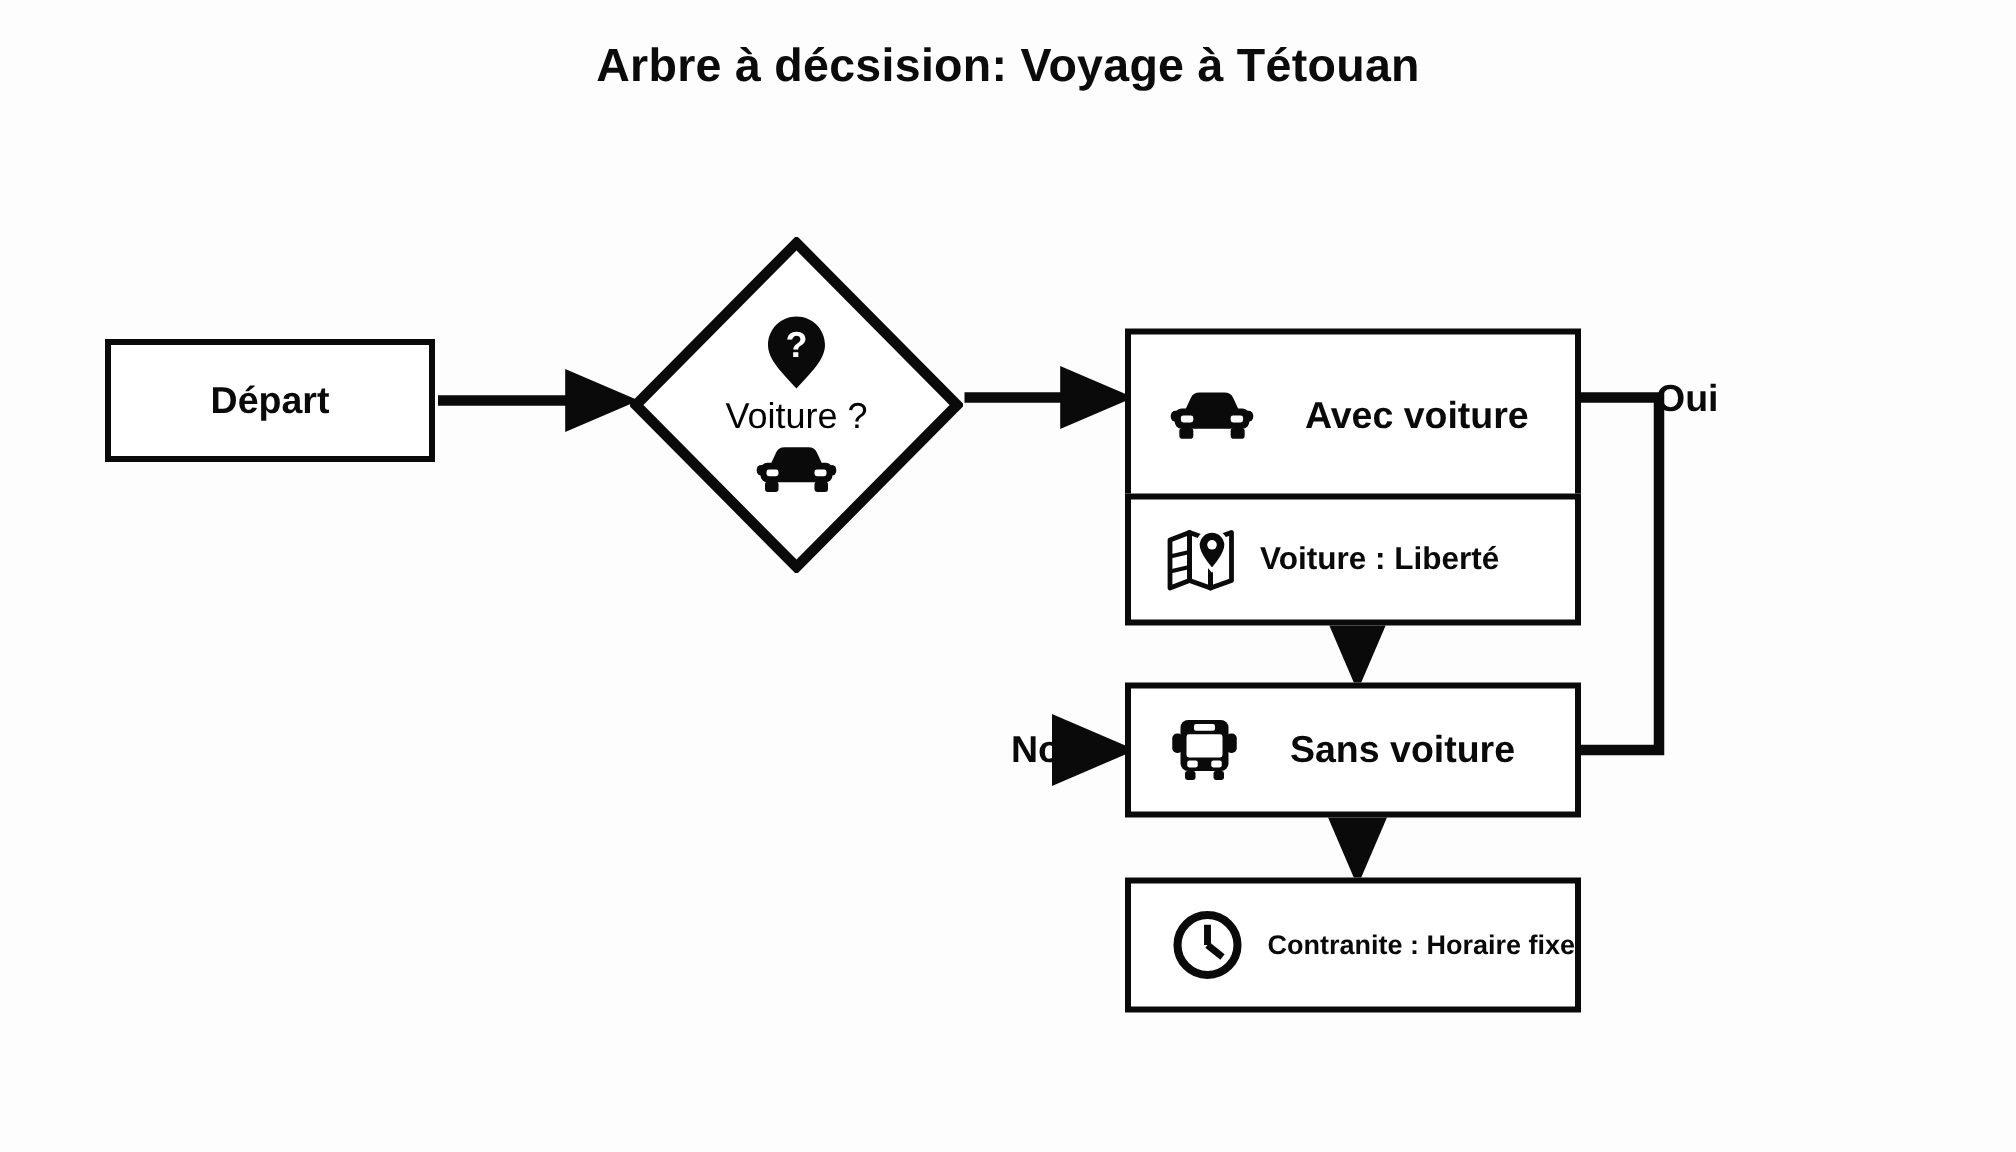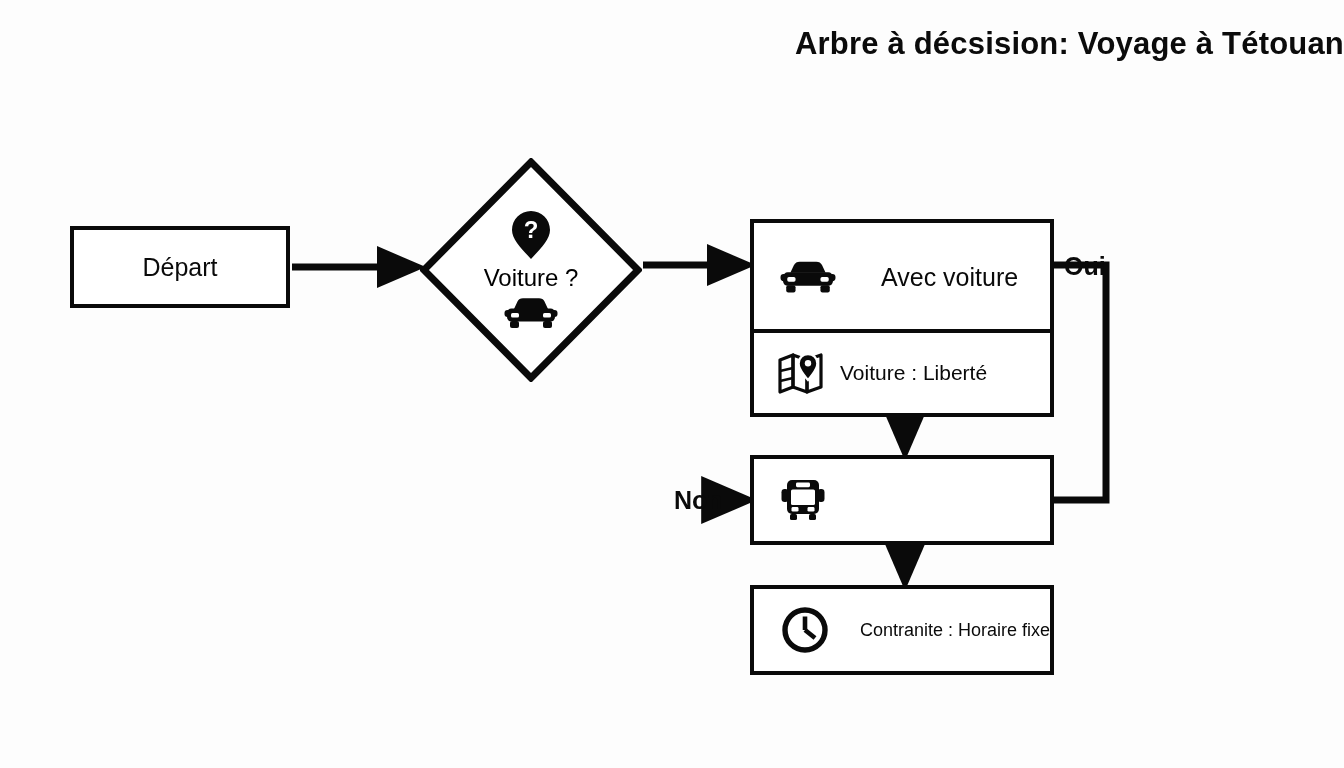--- a/index.html
+++ b/index.html
@@ -16,59 +16,58 @@
     width: 1344px;
     height: 768px;
     background: #fdfdfd;
     overflow: hidden;
   }
   #title {
     position: absolute;
     left: 0;
     top: 26px;
     width: 1344px;
-    text-align: right;
+    text-align: center;
     font-size: 31px;
     font-weight: bold;
     letter-spacing: 0.2px;
     color: #0b0b0b;
   }
 
   
   .node {
     position: absolute;
     box-sizing: border-box;
     background: #ffffff;
     border: 4px solid #0a0a0a;
     display: flex;
     align-items: center;
   }
   .node .lbl {
     white-space: nowrap;
-    font-weight: normal;
+    font-weight: bold;
     color: #0a0a0a;
   }
 
   #node-depart {
     left: 70px;
     top: 226px;
     width: 220px;
     height: 82px;
     justify-content: center;
   }
   #node-depart .lbl { font-size: 25px; }
 
   #node-avec {
     left: 750px;
     top: 219px;
     width: 304px;
     height: 116px;
     justify-content: flex-start;
     padding-left: 26px;
-    gap: 11px;
   }
   #node-avec .lbl { font-size: 25px; margin-left: 34px; }
 
   #node-avantage {
     left: 750px;
     top: 329px;
     width: 304px;
     height: 88px;
     justify-content: flex-start;
     padding-left: 24px;
@@ -128,21 +127,21 @@
   }
 
   
   .edge-label {
     position: absolute;
     font-size: 25px;
     font-weight: bold;
     color: #0a0a0a;
     white-space: nowrap;
   }
-  #label-oui { left: 1064px; top: 252px; }
+  #label-oui { left: 1104px; top: 252px; }
   #label-non { left: 674px; top: 486px; }
 
   
   #edges {
     position: absolute;
     left: 0; top: 0;
     width: 1344px;
     height: 768px;
     pointer-events: none;
   }
@@ -257,20 +256,21 @@
         <rect x="1.5" y="12" width="7" height="13" rx="3.2" fill="#0a0a0a"></rect>
         <rect x="37.5" y="12" width="7" height="13" rx="3.2" fill="#0a0a0a"></rect>
         <rect x="16" y="5.6" width="14" height="4.6" rx="1.4" fill="#ffffff"></rect>
         <rect x="11" y="12.5" width="24" height="15.5" rx="1.6" fill="#ffffff"></rect>
         <rect x="11.5" y="30" width="7" height="4.6" rx="1.4" fill="#ffffff"></rect>
         <rect x="27.5" y="30" width="7" height="4.6" rx="1.4" fill="#ffffff"></rect>
         <rect x="10" y="37" width="7" height="6" rx="1.6" fill="#0a0a0a"></rect>
         <rect x="29" y="37" width="7" height="6" rx="1.6" fill="#0a0a0a"></rect>
       </svg>
     </span>
+    <span class="lbl">Sans voiture</span>
   </div>
 
   <div class="node" id="node-contrainte">
     <span class="icon">
       <svg width="50" height="50" viewBox="0 0 50 50">
         <circle cx="25" cy="25" r="20" fill="none" stroke="#0a0a0a" stroke-width="5.4"></circle>
         <line x1="25" y1="25" x2="25" y2="11.5" stroke="#0a0a0a" stroke-width="4.6" stroke-linecap="butt"></line>
         <line x1="25" y1="25" x2="35" y2="33" stroke="#0a0a0a" stroke-width="4.6" stroke-linecap="butt"></line>
       </svg>
     </span>

